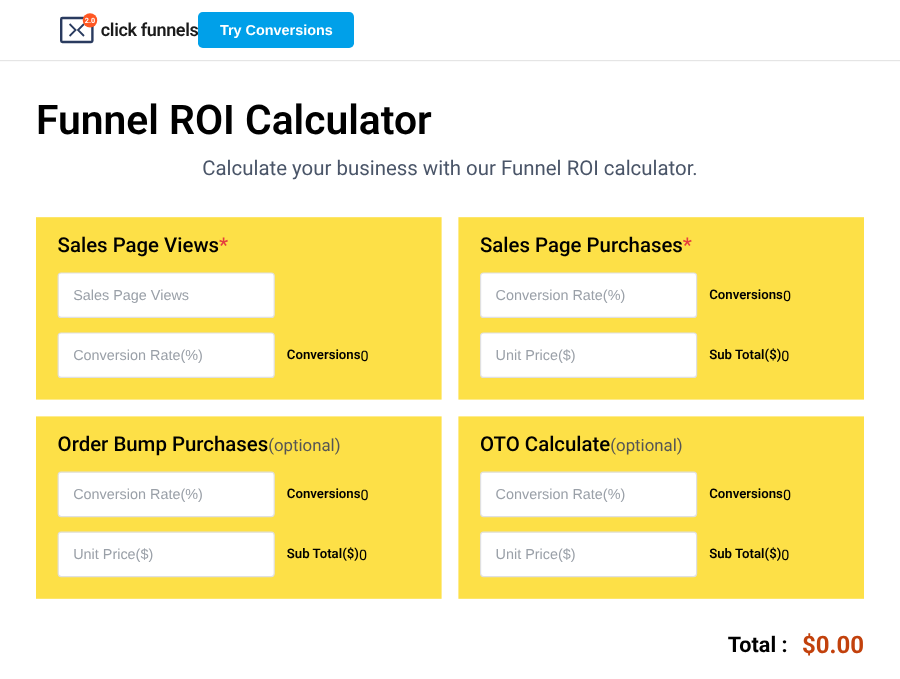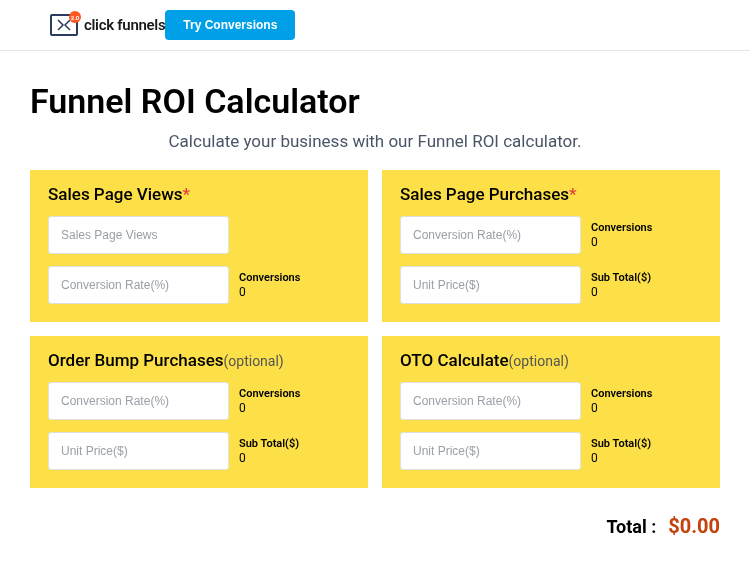--- a/index.html
+++ b/index.html
@@ -75,21 +75,21 @@
       text-align: left;
       font-size: 34px;
       font-weight: 600;
       color: #000;
       margin-bottom: 10px;
     }
     .page-subtitle {
       text-align: center;
       font-size: 17px;
       color: #4a5568;
-      margin-bottom: 19px;
+      margin-bottom: 30px;
     }
     .cards-grid {
       display: grid;
       grid-template-columns: 1fr 1fr;
       gap: 14px;
     }
     .card {
       background: #fde047;
       padding: 14px 18px 18px;
     }
@@ -126,21 +126,20 @@
       font-size: 12px;
       color: #333;
       outline: none;
     }
     .input-field::placeholder {
       color: #9aa0a8;
     }
     .output-group {
       flex: 1;
       display: flex;
-      flex-direction: column;
     }
     .output-label {
       font-size: 11px;
       font-weight: 600;
       color: #000;
     }
     .output-value {
       font-size: 12px;
       font-weight: 400;
       color: #000;

